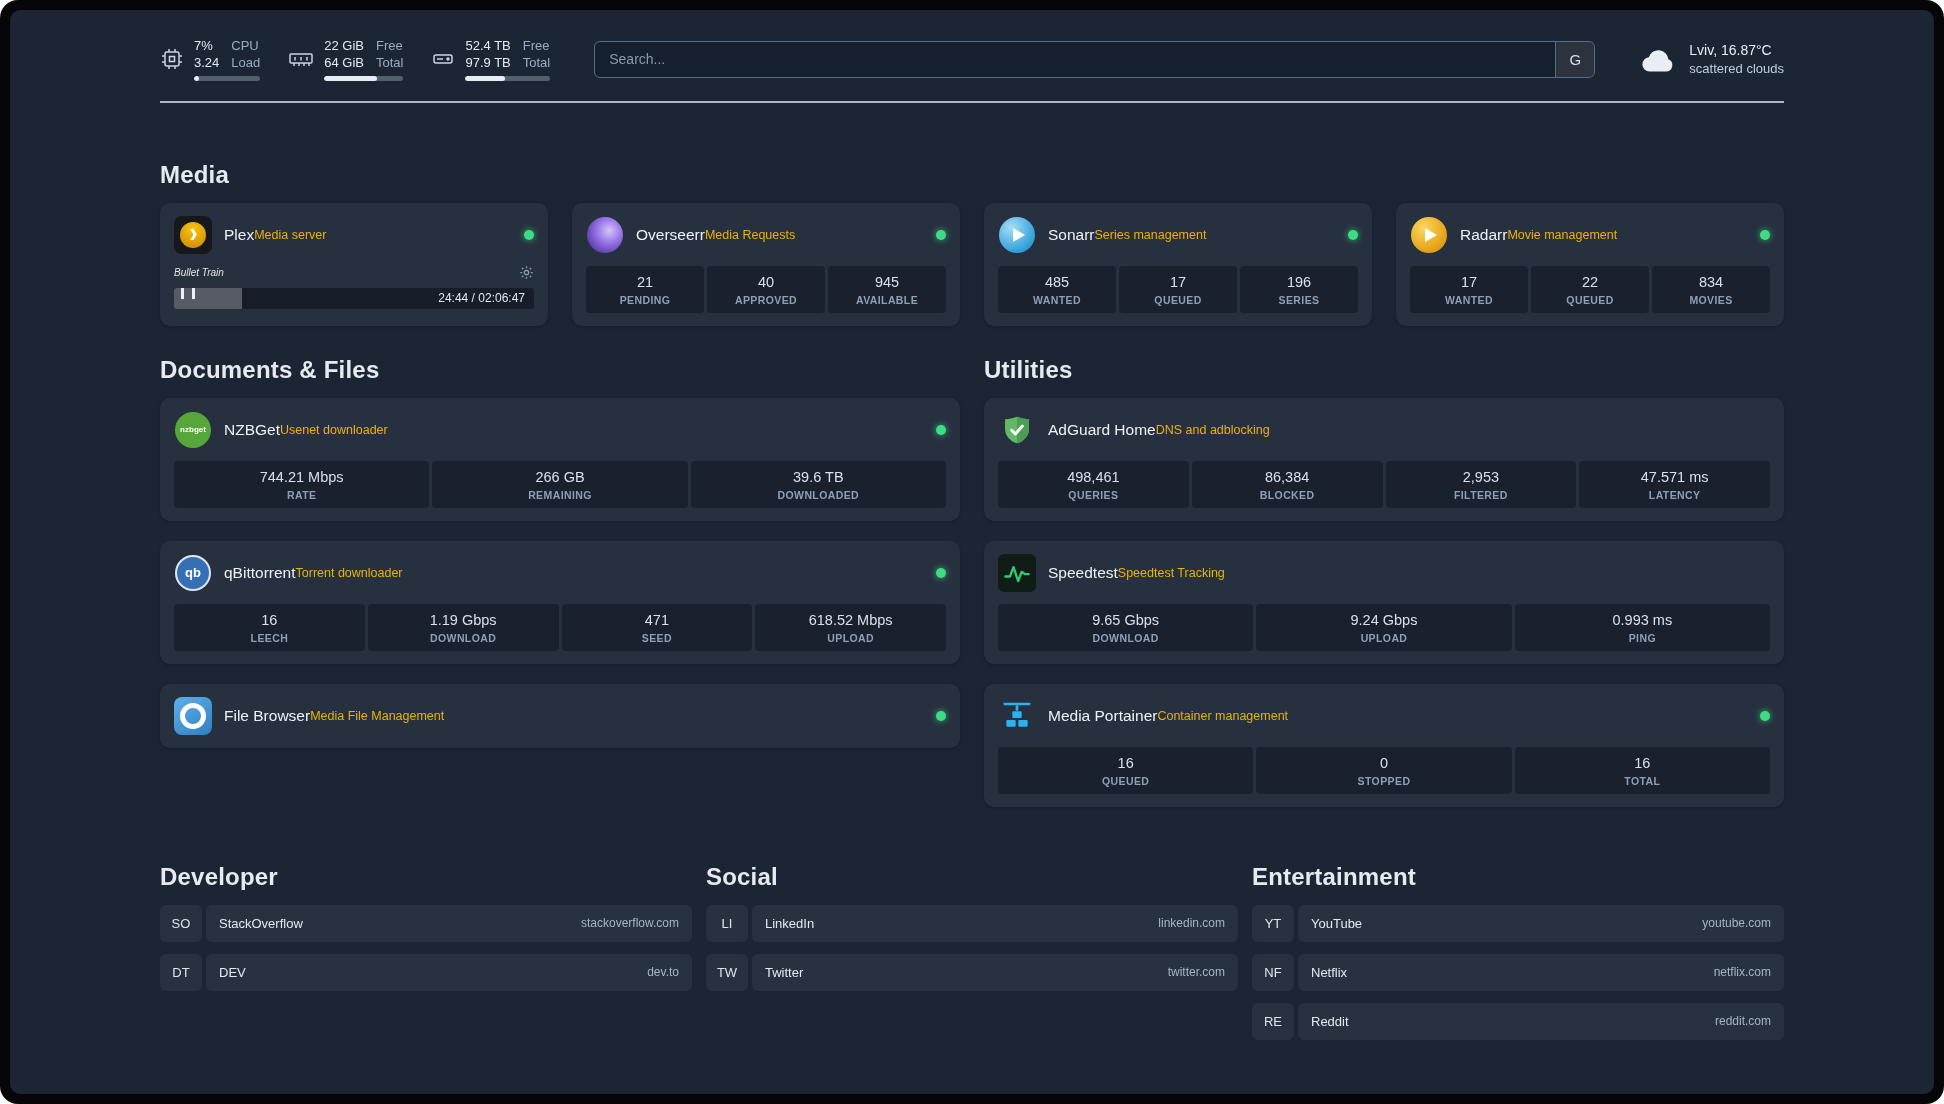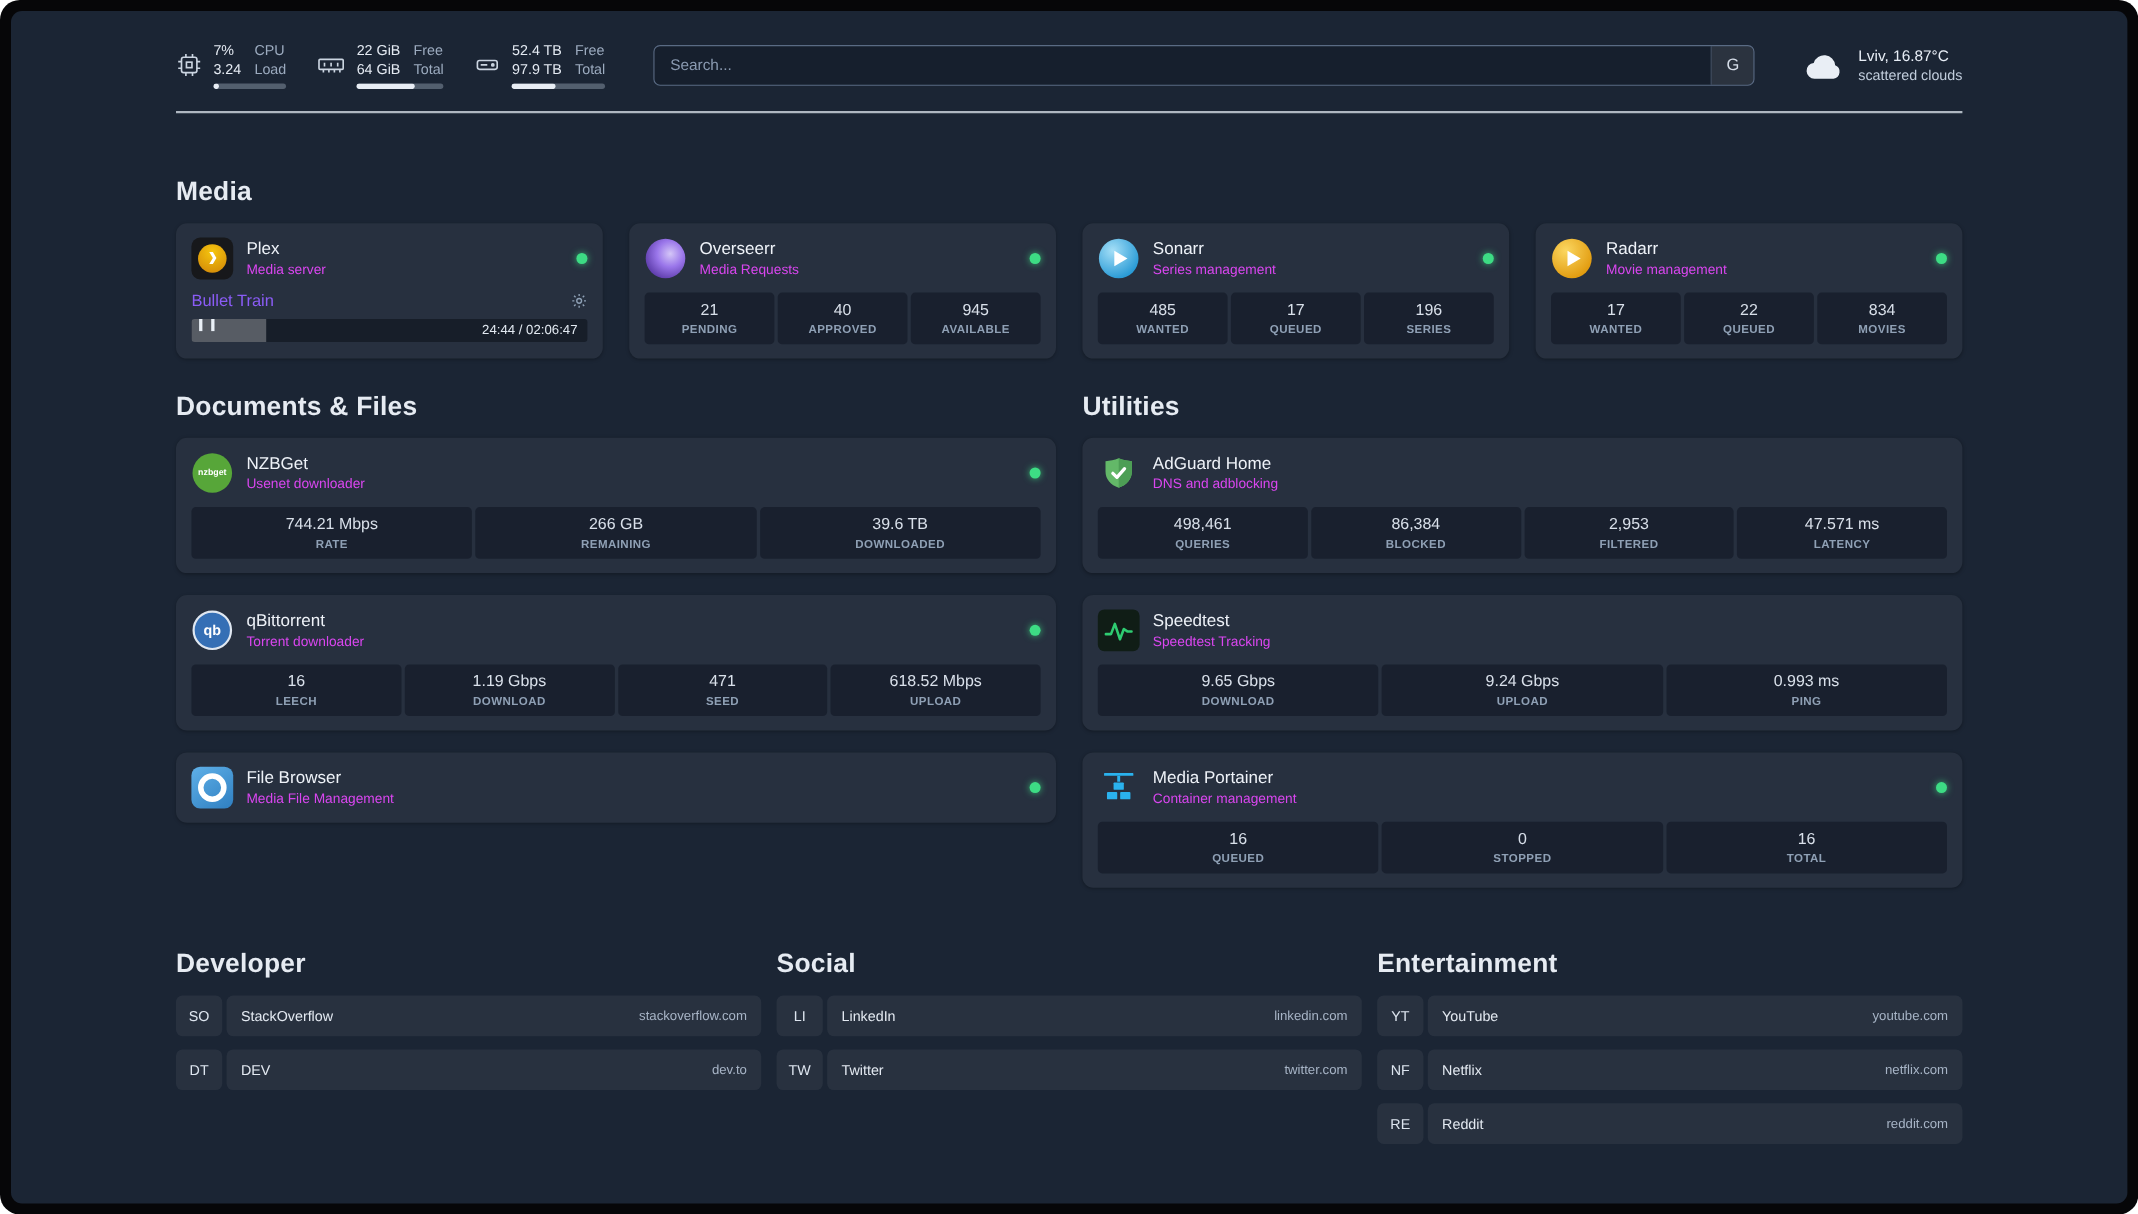--- a/index.html
+++ b/index.html
@@ -38,23 +38,23 @@
   .media-title { margin-top:58px; }
   .media-grid { margin-top:14px; display:grid; grid-template-columns:repeat(4,1fr); gap:24px; }
   .cols { margin-top:30px; display:grid; grid-template-columns:1fr 1fr; gap:24px; align-items:start; }
   .vstack { margin-top:14px; display:flex; flex-direction:column; gap:20px; }
   .bookmarks { margin-top:56px; display:grid; grid-template-columns:repeat(3,1fr); gap:14px; align-items:start; }
   .bm-list { margin-top:14px; display:flex; flex-direction:column; gap:12px; }
 
   
   .card { background:rgba(255,255,255,.055); border-radius:10px; padding:13px 14px; box-shadow:0 1px 3px rgba(0,0,0,.25); cursor:pointer; }
   .card-head { display:flex; align-items:center; gap:12px; }
-  .titles { display:flex; flex-direction:column; }
+  .titles { display:flex; flex-direction:row; }
   .name { font-size:15.5px; color:#eef2f8; }
-  .sub { font-size:12.5px; color:#d946ef; margin-top:2px; }
+  .sub { font-size:12.5px; color:#eab308; margin-top:2px; }
   .dot { width:10px; height:10px; border-radius:50%; background:#3ddc84; margin-left:auto; flex:none;
     box-shadow:0 0 7px rgba(61,220,132,.8); }
   .stats { display:flex; gap:3px; margin-top:12px; }
   .stat { flex:1; background:rgba(8,13,23,.42); border-radius:4px; padding:8px 4px 7px; text-align:center; }
   .stat .v { font-size:14.5px; color:#d9e0ea; white-space:nowrap; }
   .stat .l { font-size:10.5px; font-weight:700; color:#8fa0b5; margin-top:4px; letter-spacing:.4px; }
 
   
   .icon-36 { width:38px; height:38px; flex:none; display:flex; align-items:center; justify-content:center; }
   .plex-icon { background:#17181b; border-radius:8px; }
@@ -70,21 +70,21 @@
   .qb-icon { background:#356fb5; border:2px solid #dfe7f1; box-sizing:border-box; }
   .qb-icon span { color:#fff; font-size:13px; font-weight:700; }
   .fb-icon { border-radius:8px; background:linear-gradient(145deg,#5fb0e8,#2f7fc1); }
   .fb-donut { width:16px; height:16px; border:5px solid #fff; border-radius:50%; box-sizing:content-box; }
   .speedtest-icon { border-radius:6px; background:#101d16; }
   .play-tri { width:0; height:0; border-left:12px solid #fff; border-top:7px solid transparent; border-bottom:7px solid transparent; margin-left:4px; }
 
   
   .player { margin-top:11px; }
   .player-top { display:flex; align-items:center; }
-  .track-title { font-size:15px; color:#8b5cf6; }
+  .track-title { font-size:10px; color:#e5e5e5;font-style:italic; }
   .gear-btn { margin-left:auto; cursor:pointer; display:flex; }
   .player-bar { margin-top:8px; position:relative; height:21px; border-radius:3px; background:rgba(7,11,19,.5);
     overflow:hidden; display:flex; align-items:flex-start; }
   .player-fill { position:absolute; left:0; top:0; bottom:0; background:rgba(255,255,255,.28); }
   .pause-btn { position:relative; margin-left:7px; width:8px; height:11px;
     border-left:3px solid #eaf0f7; border-right:3px solid #eaf0f7; cursor:pointer; }
   .time { position:absolute; right:9px; top:0; bottom:0; display:flex; align-items:center; font-size:12px; color:#e2e9f1; }
 
   
   .bm-row { display:flex; gap:4px; }

